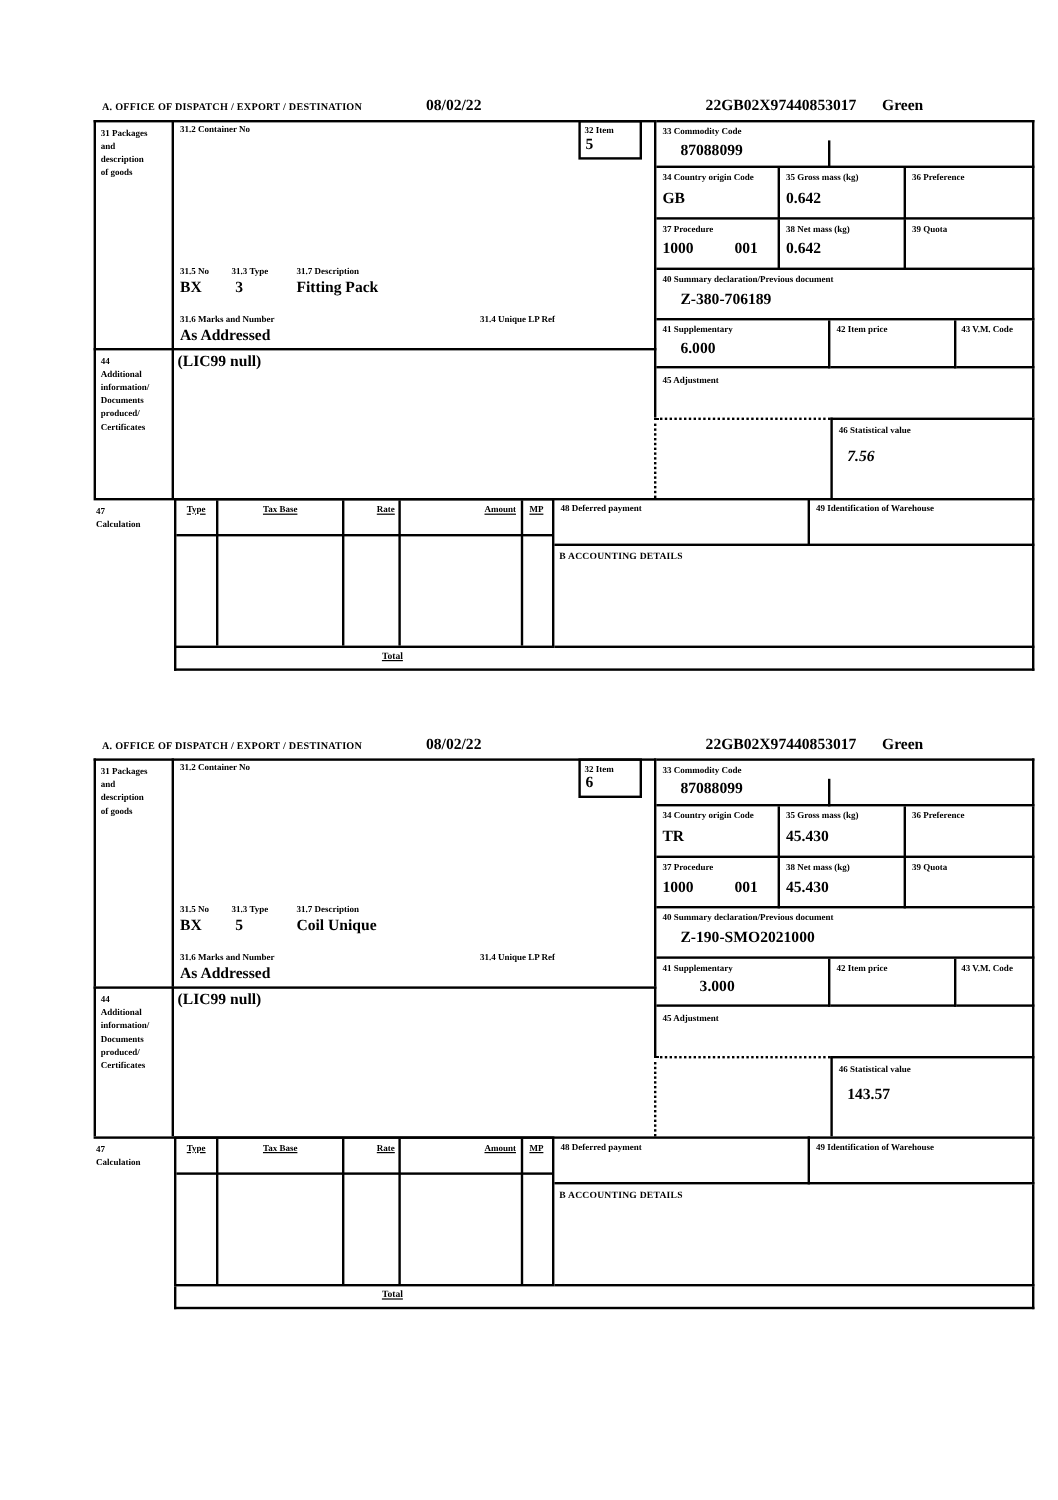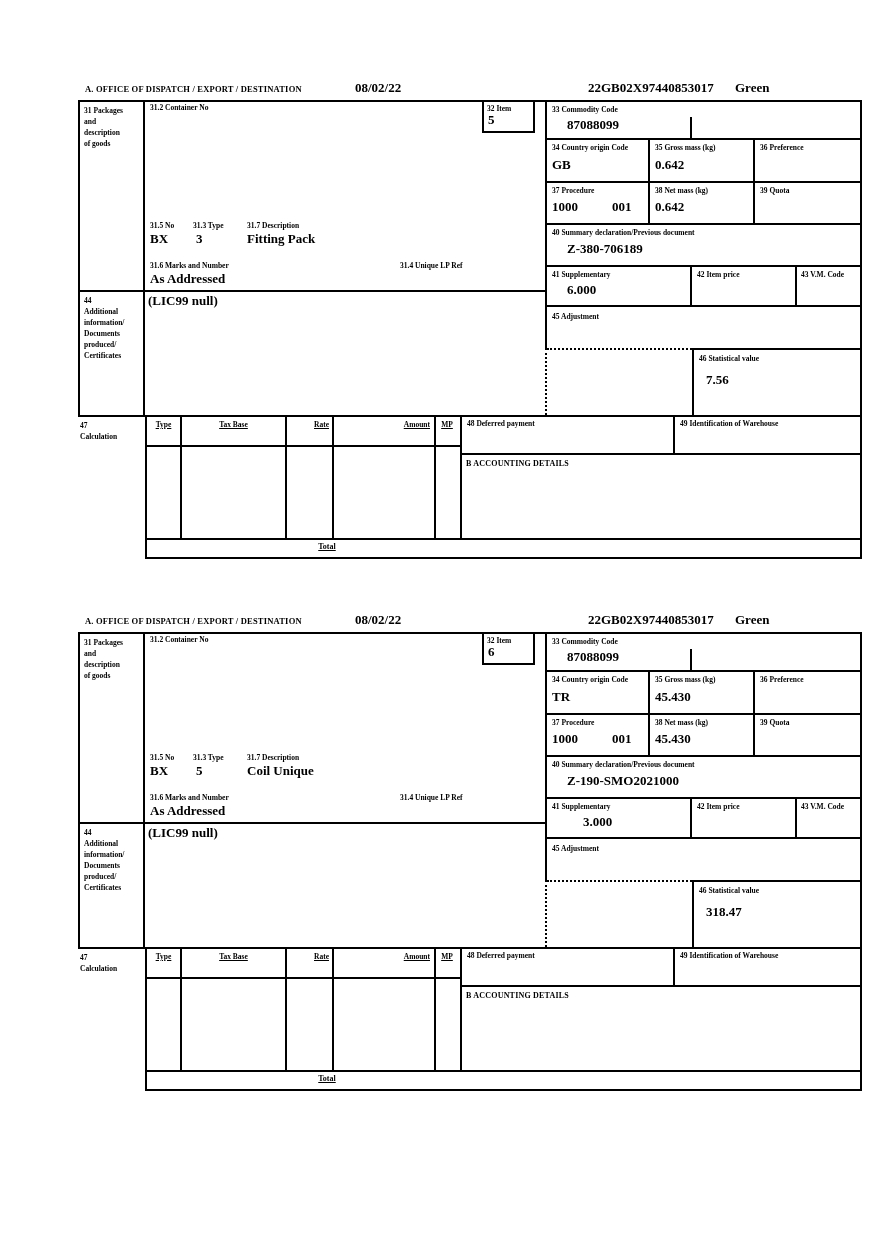--- a/index.html
+++ b/index.html
@@ -124,21 +124,21 @@
     <div class="lbl" style="left:4px;top:3px;">43 V.M. Code</div>
   </div>
 
   <div class="box b-r" style="left:547px;top:225px;width:315px;height:41px;">
     <div class="lbl" style="left:5px;top:5px;">45 Adjustment</div>
   </div>
   <div class="box dot-t" style="left:547px;top:266px;width:145px;height:2px;"></div>
 
   <div class="box b-l b-t b-r" style="left:692px;top:266px;width:170px;height:67px;">
     <div class="lbl" style="left:5px;top:4px;">46 Statistical value</div>
-    <div class="val" style="left:12px;top:22px;">7.56</div>
+    <div class="val" style="left:12px;top:22px;font-style:italic;">7.56</div>
   </div>
 
   <div class="box b-t" style="left:78px;top:333px;width:784px;height:2px;"></div>
 
   <div class="lblml" style="left:80px;top:338px;">
     <div>47</div>
     <div>Calculation</div>
   </div>
 
   <div class="box b-all" style="left:145px;top:333px;width:317px;height:125px;">
@@ -269,21 +269,21 @@
     <div class="lbl" style="left:4px;top:3px;">43 V.M. Code</div>
   </div>
 
   <div class="box b-r" style="left:547px;top:225px;width:315px;height:41px;">
     <div class="lbl" style="left:5px;top:5px;">45 Adjustment</div>
   </div>
   <div class="box dot-t" style="left:547px;top:266px;width:145px;height:2px;"></div>
 
   <div class="box b-l b-t b-r" style="left:692px;top:266px;width:170px;height:67px;">
     <div class="lbl" style="left:5px;top:4px;">46 Statistical value</div>
-    <div class="val" style="left:12px;top:22px;">318.47</div>
+    <div class="val" style="left:12px;top:22px;">143.57</div>
   </div>
 
   <div class="box b-t" style="left:78px;top:333px;width:784px;height:2px;"></div>
 
   <div class="lblml" style="left:80px;top:338px;">
     <div>47</div>
     <div>Calculation</div>
   </div>
 
   <div class="box b-all" style="left:145px;top:333px;width:317px;height:125px;">

